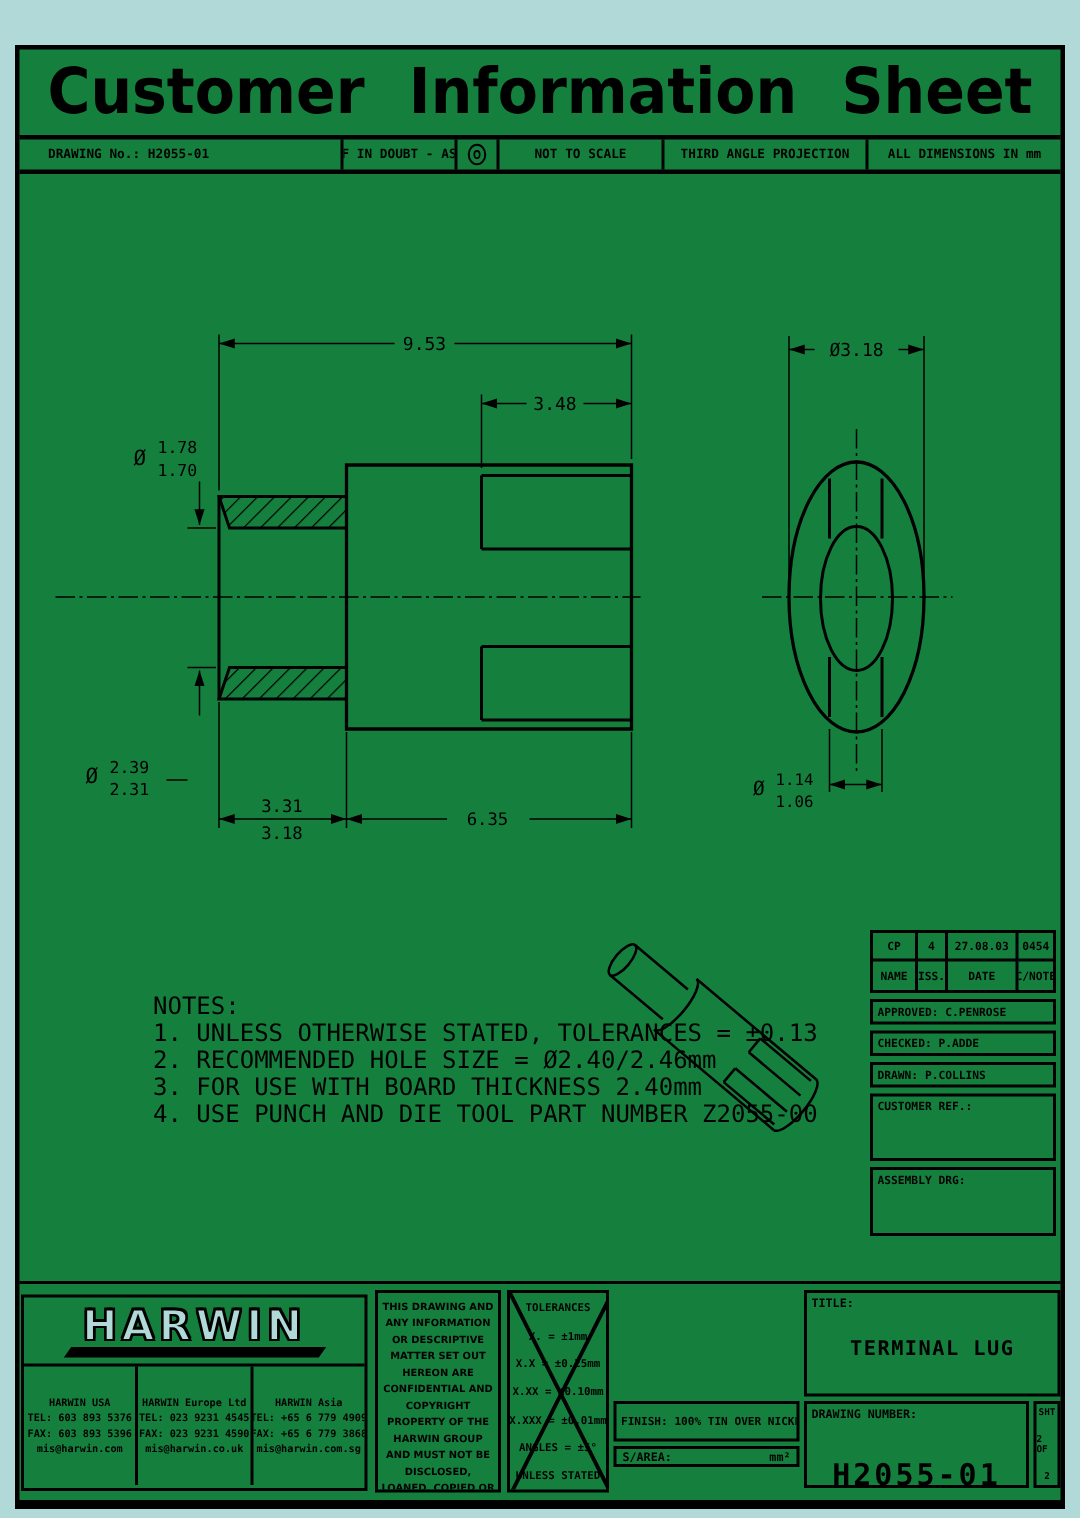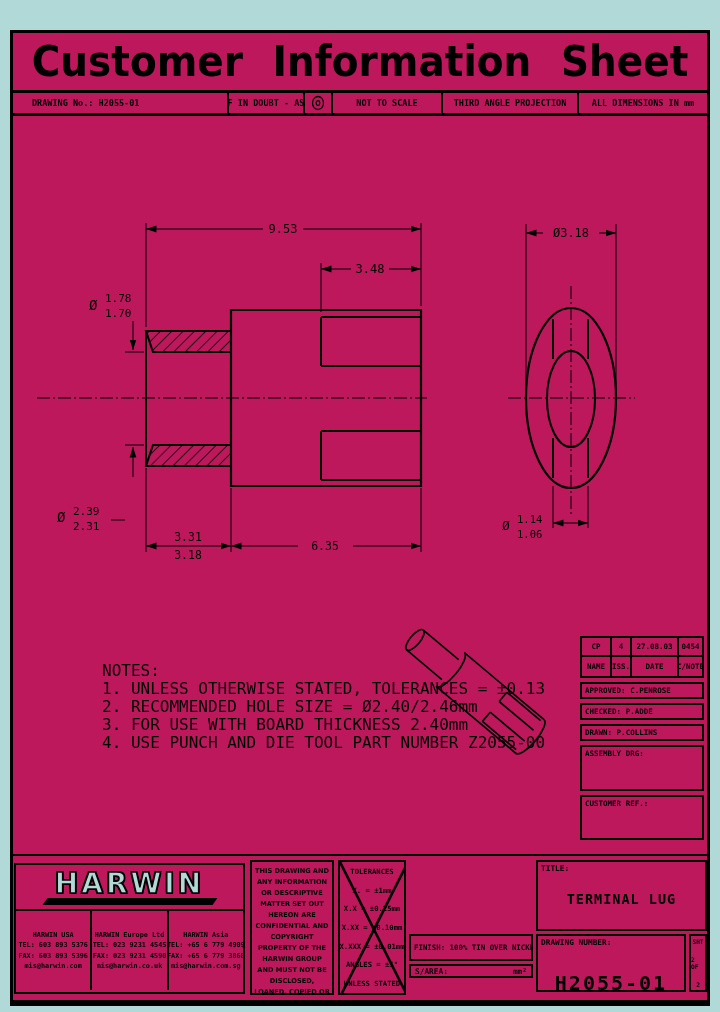--- a/index.html
+++ b/index.html
@@ -1,19 +1,19 @@
 <!DOCTYPE html>
 <html><head>
 <meta charset="utf-8">
 <style>
   html,body{margin:0;padding:0;background:#b0d9d8;width:720px;height:1012px;overflow:hidden;}
   *{box-sizing:border-box;}
   .sheet{
     position:absolute;left:10px;top:30px;width:700px;height:976px;
-    border:3px solid #000;border-bottom-width:6px;background:#be185d;
+    border:3px solid #000;border-bottom-width:6px;background:#15803d;
   }
   .title-bar{
     height:60px;border-bottom:3px solid #000;display:flex;align-items:center;justify-content:center;
   }
   .title-bar h1{
     margin:0;font-family:"DejaVu Sans",sans-serif;font-weight:bold;font-size:39px;
     letter-spacing:0px;word-spacing:16px;color:#000;transform:scaleY(1.08);
   }
   .header-row{
     height:23px;border-bottom:3px solid #000;display:flex;align-items:stretch;
@@ -26,21 +26,21 @@
   .hc3{width:28px;}
   .hc4{width:110px;}
   .hc5{width:136px;}
   .hc6{flex:1;}
   .main-area{position:relative;height:740px;border-bottom:2px solid #000;}
   .drawsvg{position:absolute;left:0;top:0;}
   .notes{
     position:absolute;left:89px;top:546px;color:#000;
     font-family:"DejaVu Sans Mono",monospace;font-size:16px;line-height:18px;white-space:nowrap;
   }
-  .rev-table{position:absolute;top:520px;right:3px;width:124px;color:#000;
+  .rev-table{position:absolute;top:504px;right:3px;width:124px;color:#000;
     font-family:"DejaVu Sans Mono",monospace;font-size:7.5px;font-weight:bold;}
   .rev-grid{display:grid;grid-template-columns:30px 20px 47px 1fr;border:2px solid #000;}
   .rev-grid .cell{border-right:2px solid #000;border-bottom:2px solid #000;height:19px;
     display:flex;align-items:center;justify-content:center;white-space:nowrap;overflow:hidden;}
   .rev-grid .cell:nth-child(4n){border-right:none;}
   .rev-grid .cell:nth-child(n+5){border-bottom:none;}
   .rev-box{border:2px solid #000;margin-top:4px;padding:2px 3px;white-space:nowrap;overflow:hidden;}
   .rev-box.tall1{height:45px;}
   .rev-box.tall2{height:46px;}
   .bottom-section{position:relative;height:147px;color:#000;}
@@ -210,22 +210,22 @@
         <div class="cell">27.08.03</div>
         <div class="cell">0454</div>
         <div class="cell">NAME</div>
         <div class="cell">ISS.</div>
         <div class="cell">DATE</div>
         <div class="cell">C/NOTE</div>
       </div>
       <div class="rev-box">APPROVED: C.PENROSE</div>
       <div class="rev-box">CHECKED:  P.ADDE</div>
       <div class="rev-box">DRAWN:  P.COLLINS</div>
+      <div class="rev-box tall1">CUSTOMER REF.:</div>
       <div class="rev-box tall2">ASSEMBLY DRG:</div>
-      <div class="rev-box tall1">CUSTOMER REF.:</div>
     </div>
   </div>
 
   <div class="bottom-section">
 
     <div class="lblock">
       <div class="logo-row">
         <div class="logo-text">HARWIN</div>
         <div class="logo-bar"></div>
       </div>

